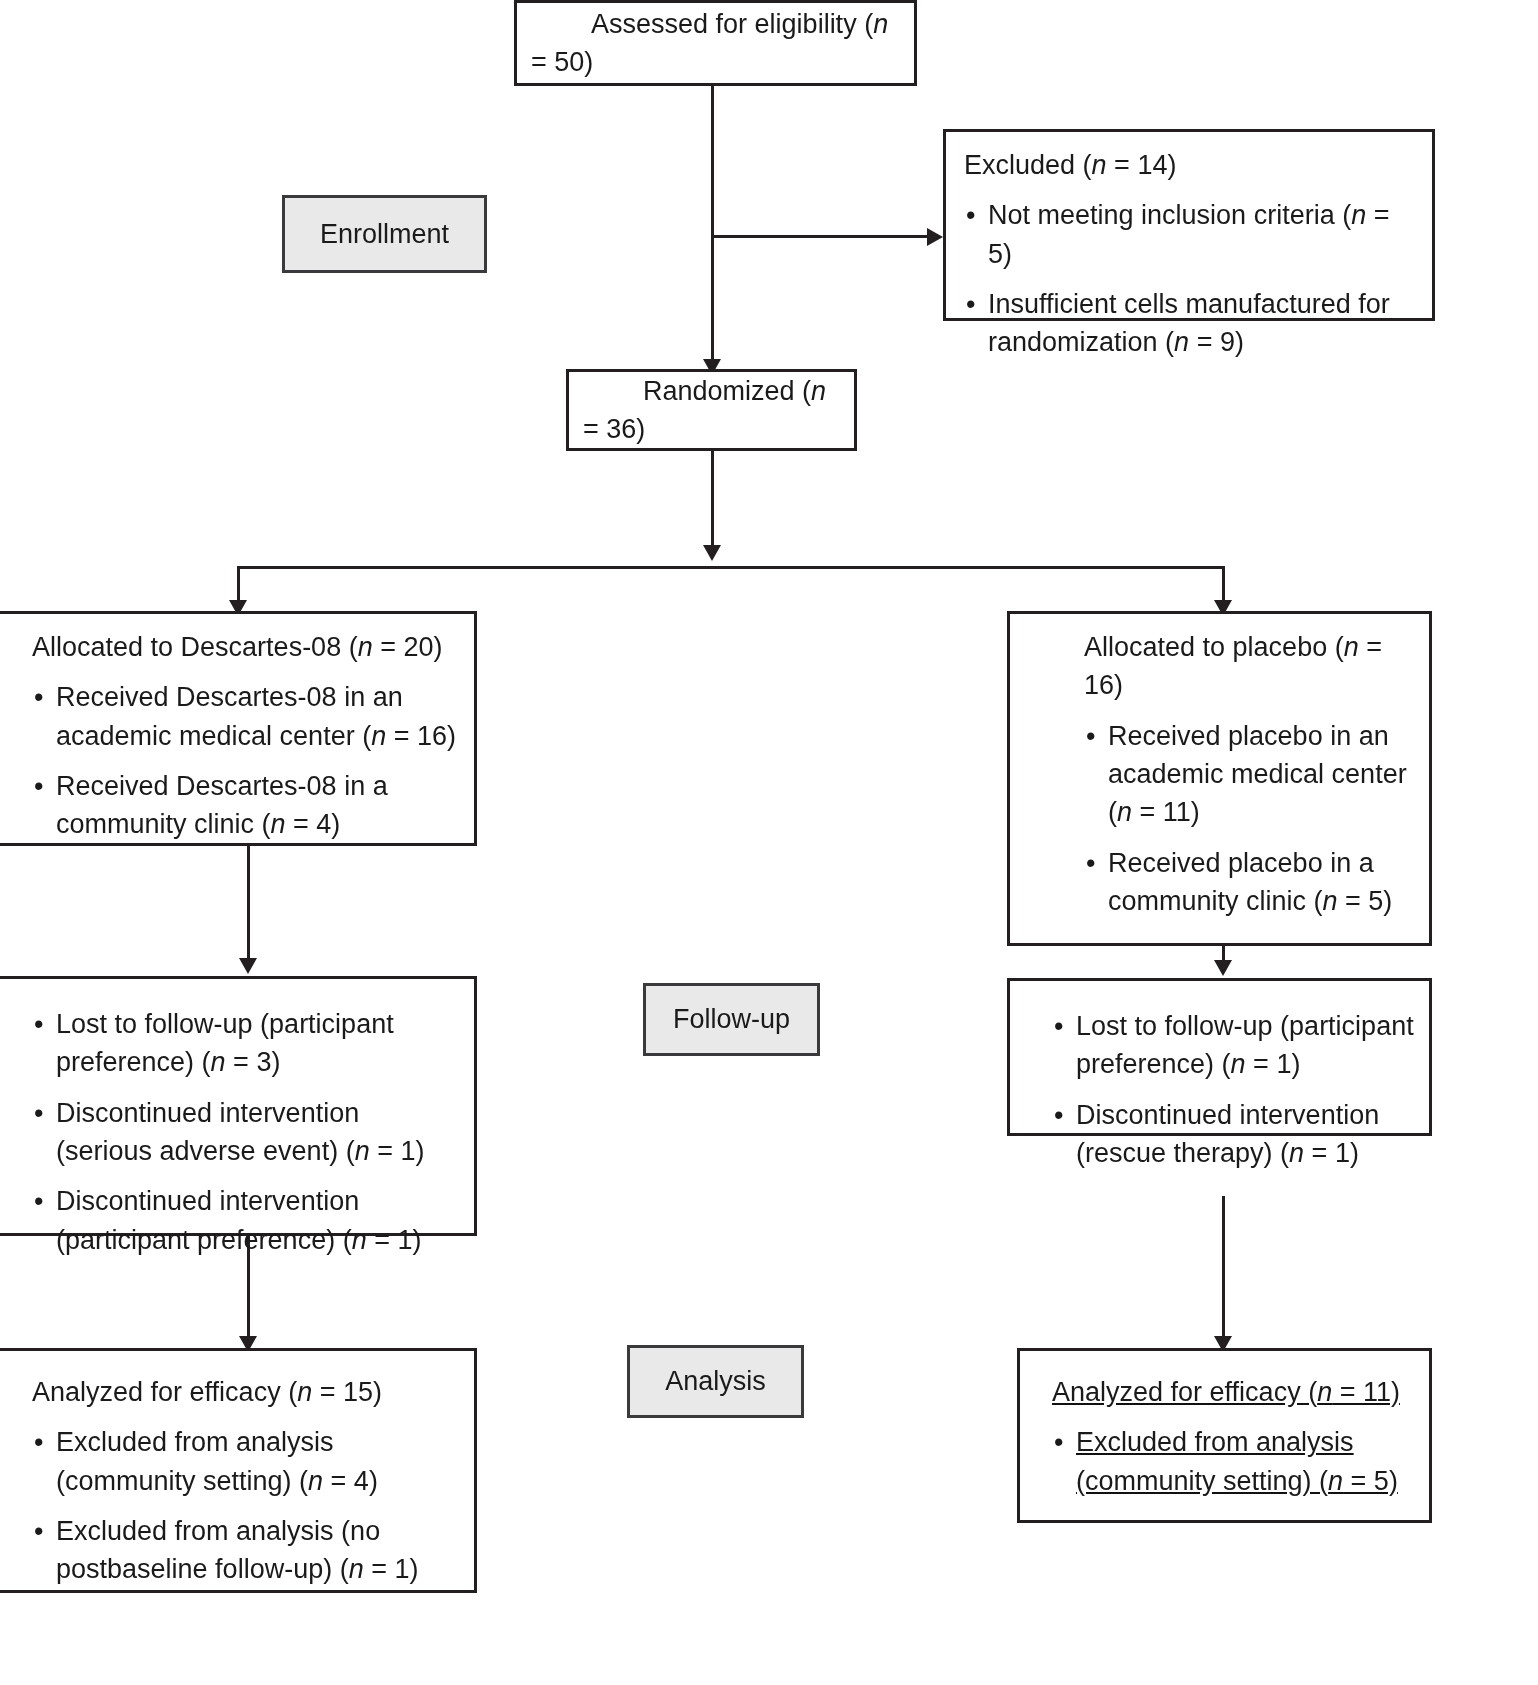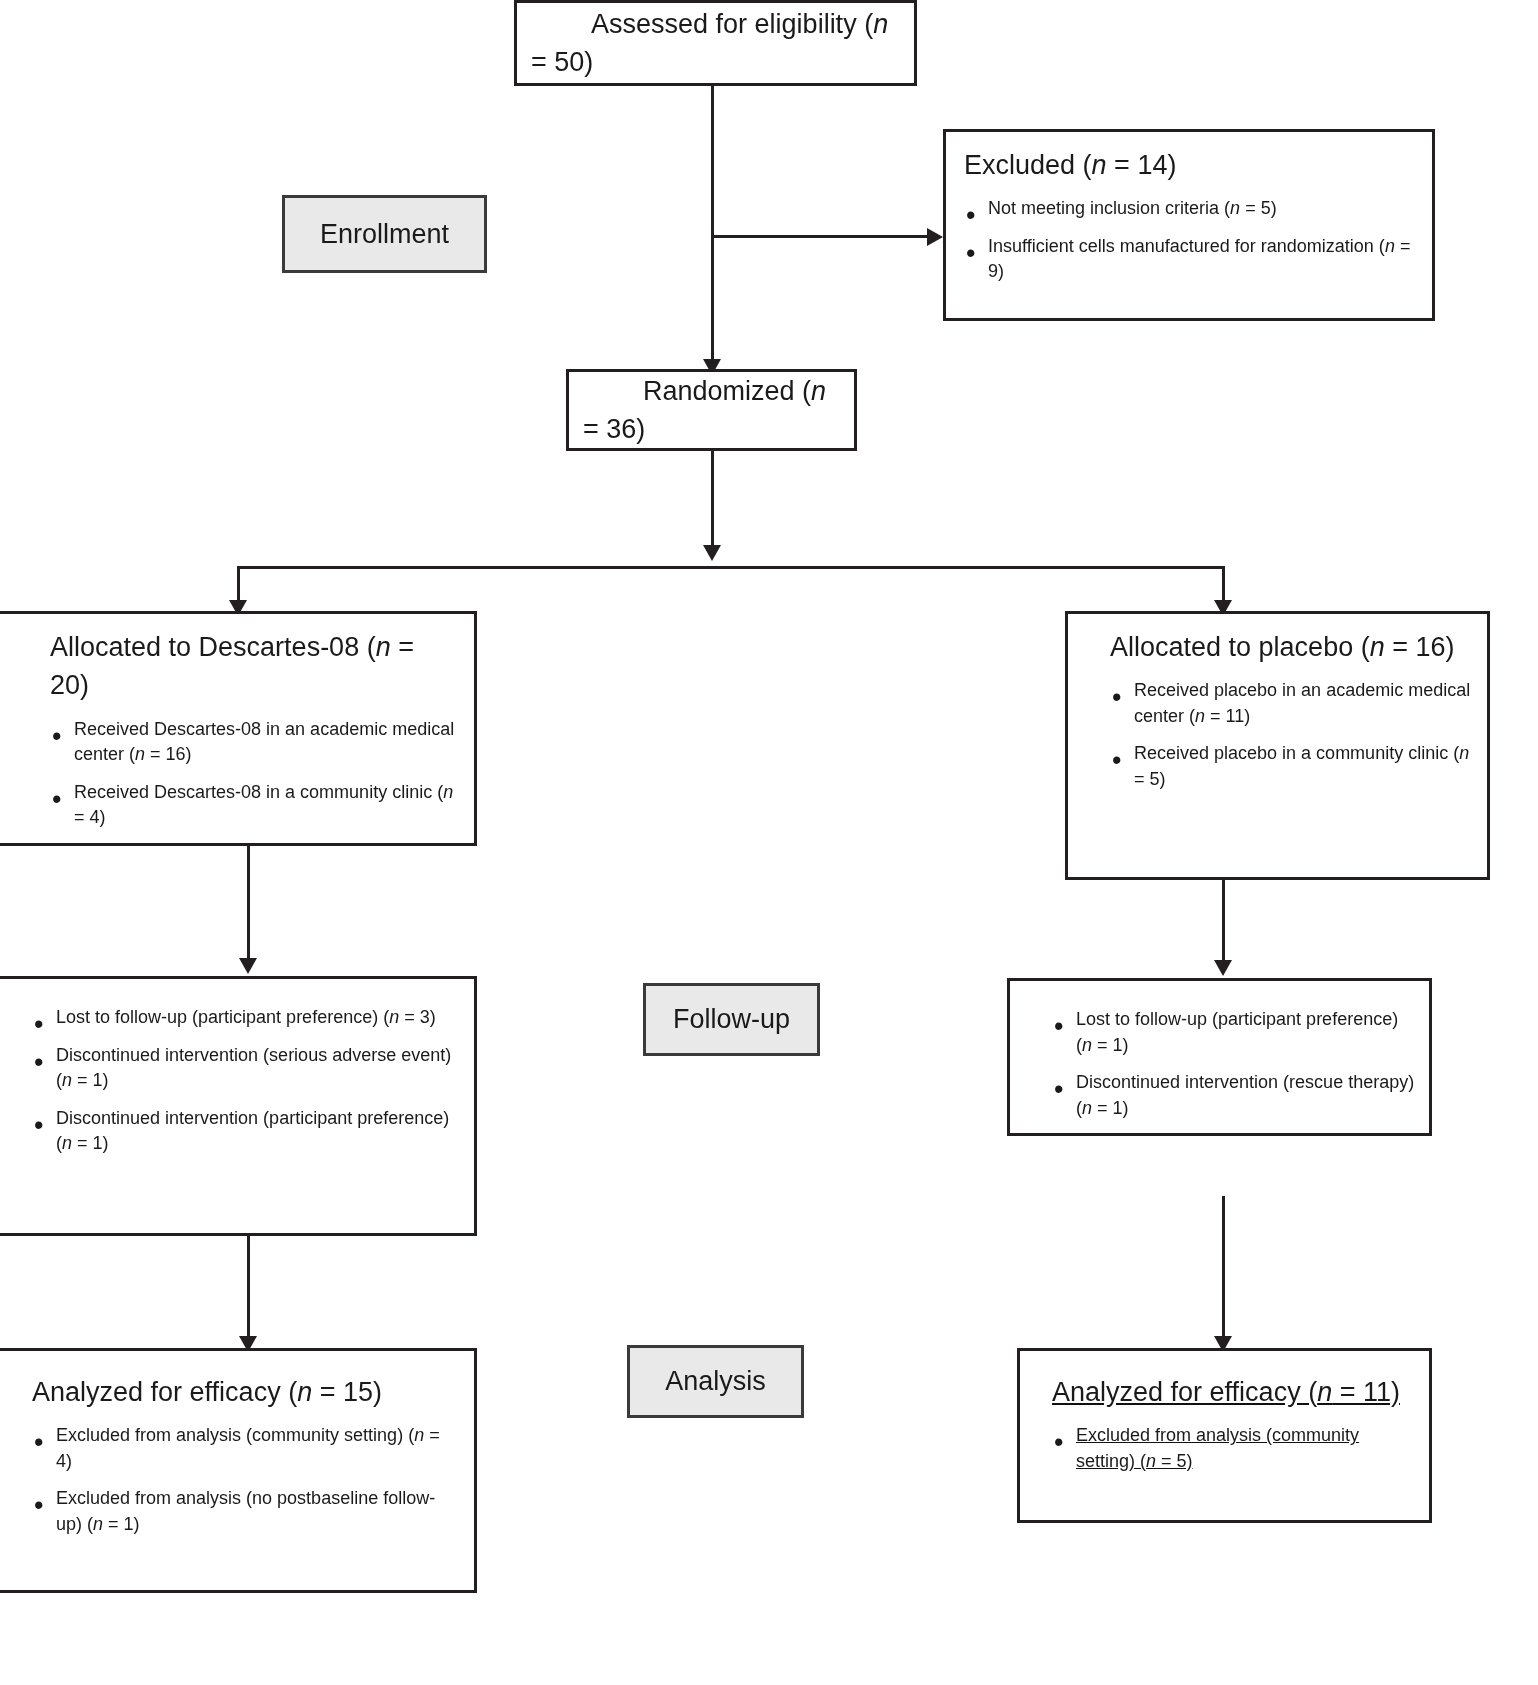--- a/index.html
+++ b/index.html
@@ -39,21 +39,21 @@
   }
   ul.bullets{
     list-style:none;
     margin:0;
     padding:0;
   }
   ul.bullets li{
     position:relative;
     padding-left:24px;
     margin-bottom:12px;
-    font-size:18px;
+    font-size:27px;
     line-height:1.42;
     color:#1a1a1a;
   }
   ul.bullets li:last-child{margin-bottom:0;}
   ul.bullets li:before{
     content:"\2022";
     position:absolute;
     left:2px;
     top:0;
     font-size:27px;
@@ -178,32 +178,32 @@
 
   <div class="node center" style="left:566px; top:369px; width:291px; height:82px;">
     <div class="inner">
       <div class="nodetext">
         <span>Randomized (</span><em class="n">n</em><span>  = 36)</span>
       </div>
     </div>
   </div>
 
   <div class="node" style="left:-3px; top:611px; width:480px; height:235px;">
-    <div class="inner" style="padding-left:50px;">
+    <div class="inner" style="padding-left:32px;">
       <div class="title-line">
         <span>Allocated to Descartes-08 (</span><em class="n">n</em><span>  = 20)</span>
       </div>
       <ul class="bullets">
         <li><span>Received Descartes-08 in an academic medical center (</span><em class="n">n</em><span> = 16)</span></li>
         <li><span>Received Descartes-08 in a community clinic (</span><em class="n">n</em><span> = 4)</span></li>
       </ul>
     </div>
   </div>
 
-  <div class="node" style="left:1065px; top:611px; width:425px; height:269px;">
+  <div class="node" style="left:1007px; top:611px; width:425px; height:335px;padding-left:32px;">
     <div class="inner" style="padding-left:42px; padding-right:14px;">
       <div class="title-line">
         <span>Allocated to placebo (</span><em class="n">n</em><span> = 16)</span>
       </div>
       <ul class="bullets">
         <li><span>Received placebo in an academic medical center (</span><em class="n">n</em><span> = 11)</span></li>
         <li><span>Received placebo in a community clinic (</span><em class="n">n</em><span> = 5)</span></li>
       </ul>
     </div>
   </div>

